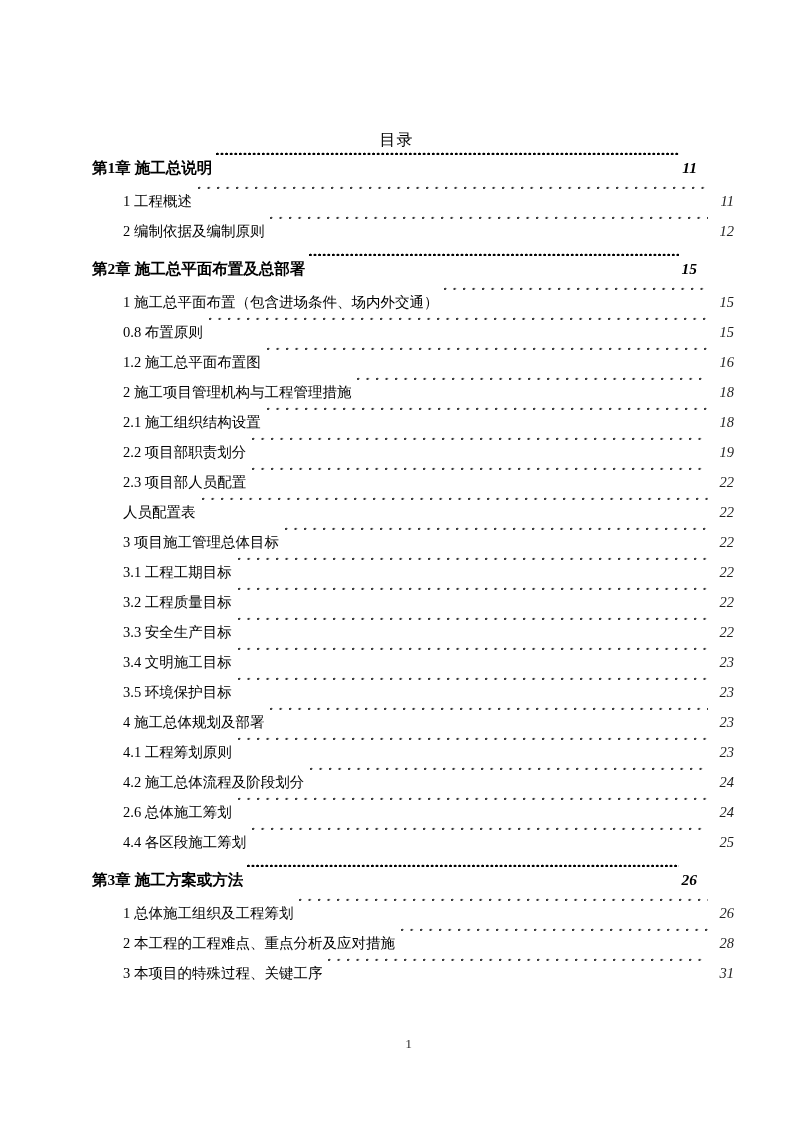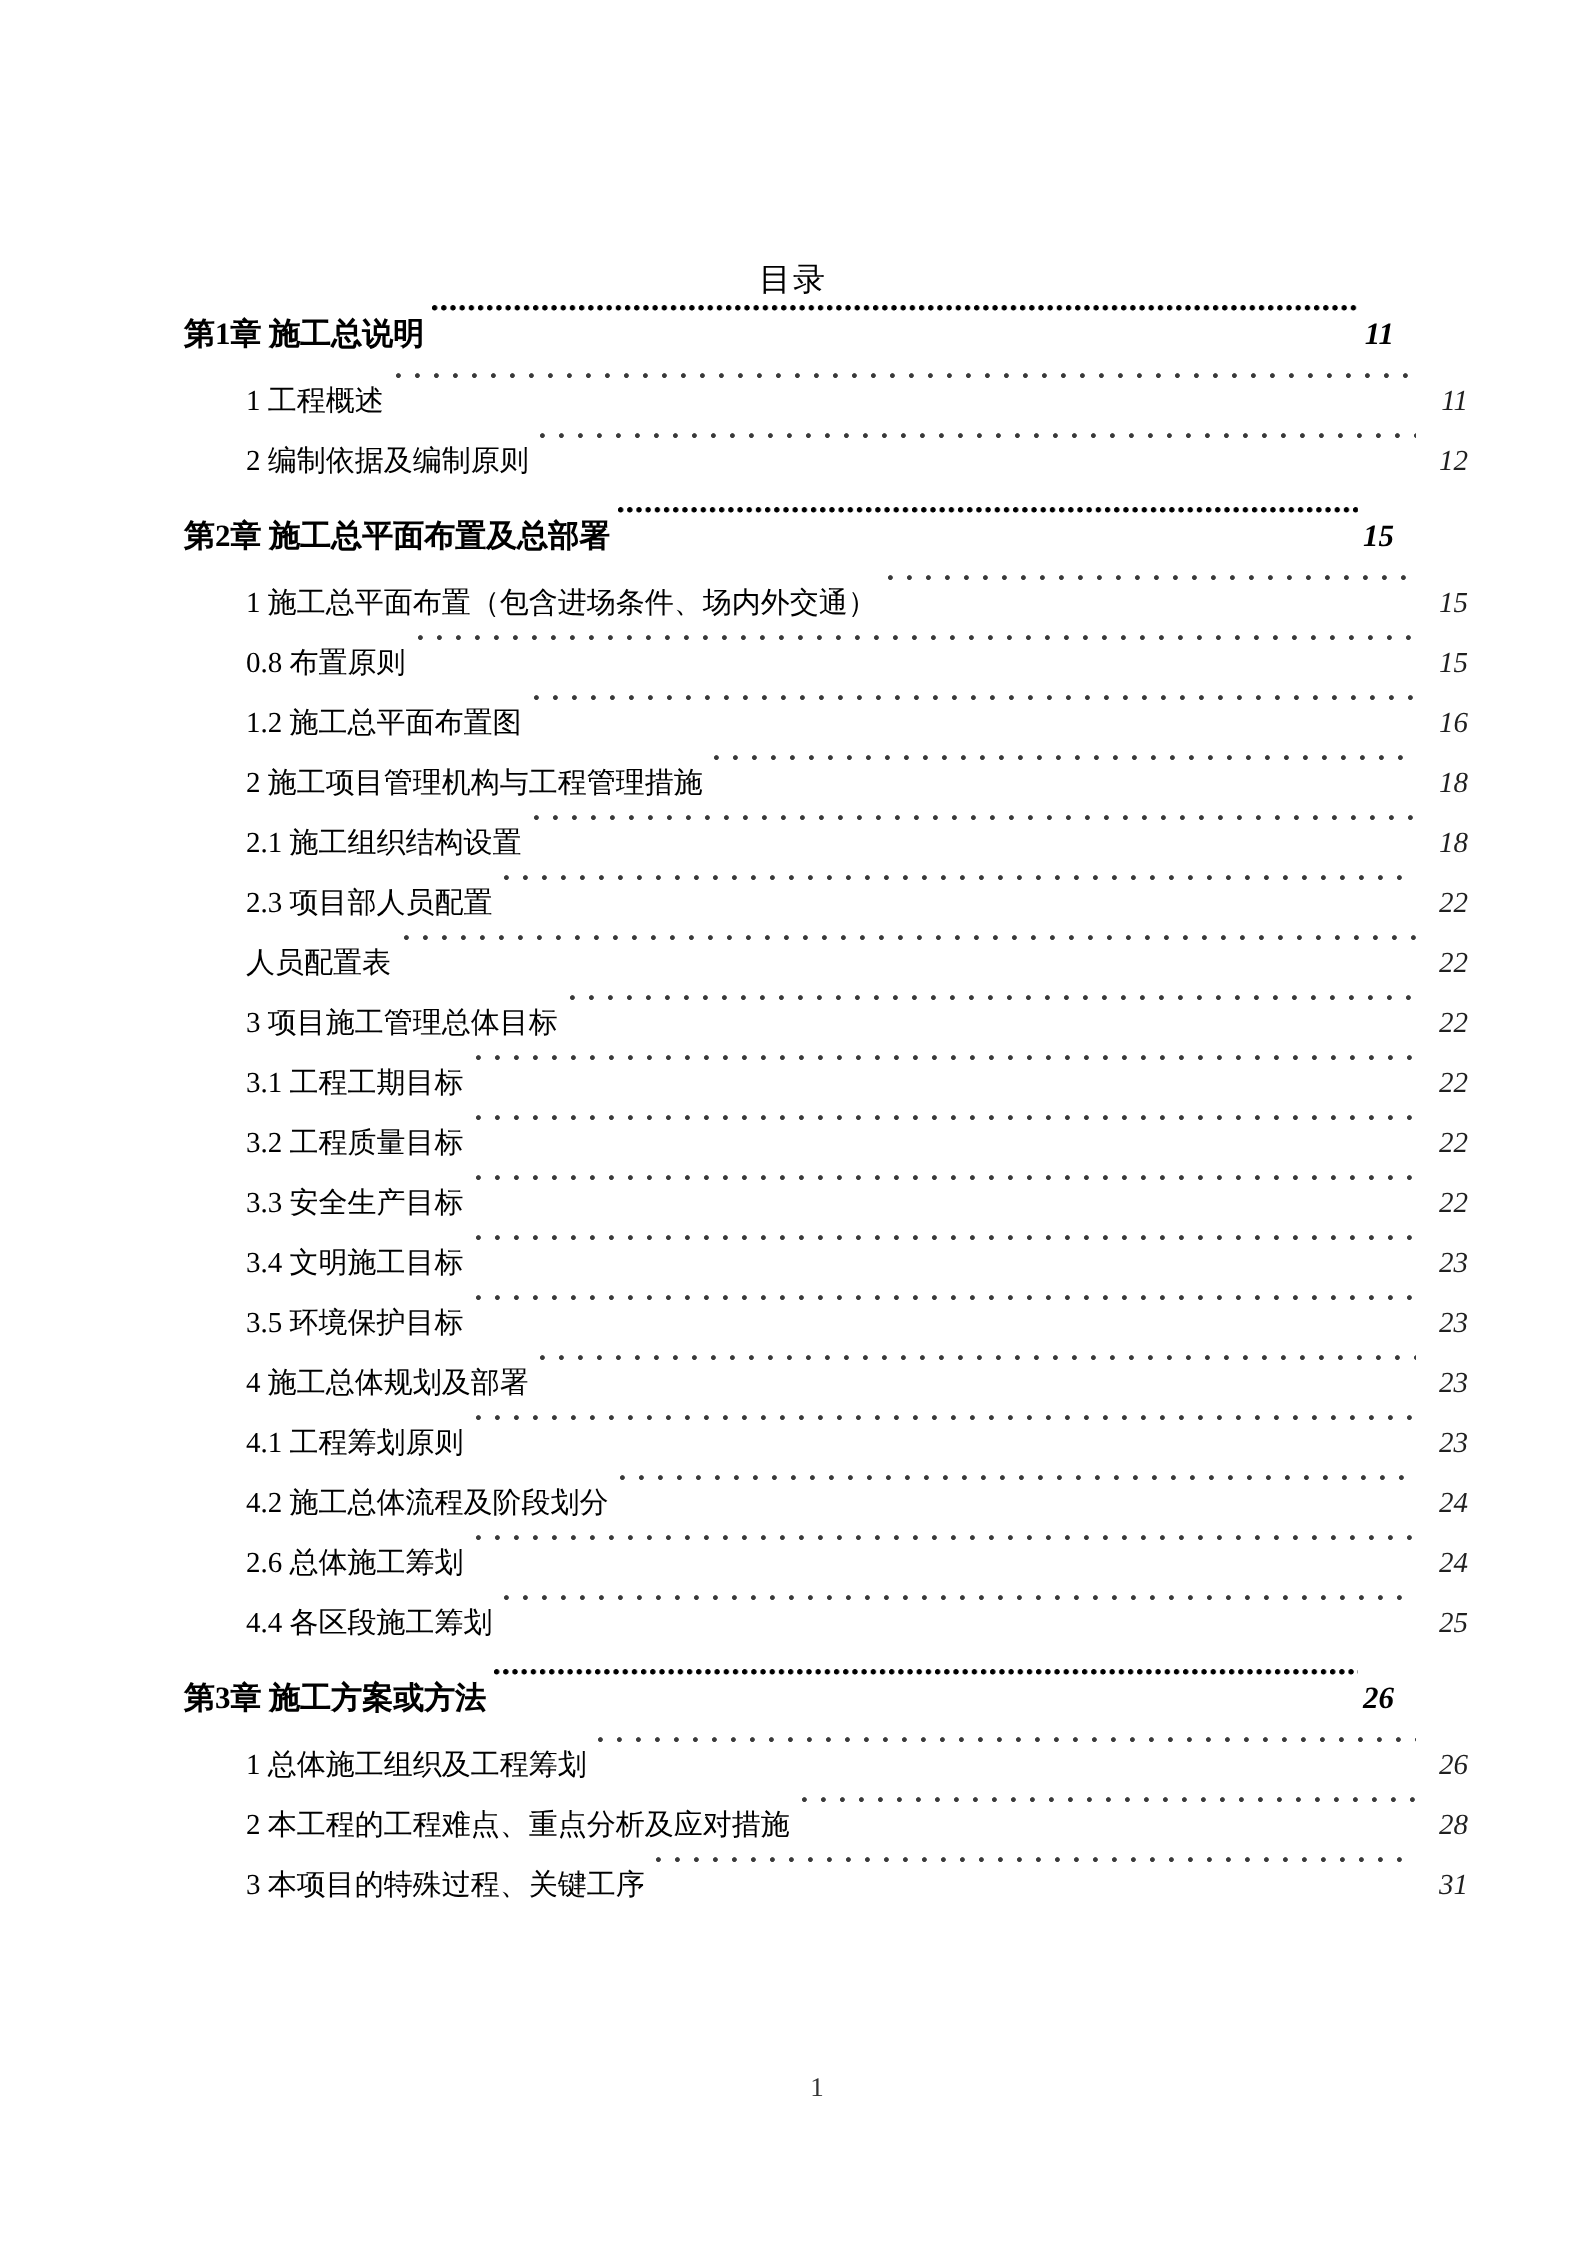--- a/index.html
+++ b/index.html
@@ -121,20 +121,25 @@
         <span class="toc-text">2 施工项目管理机构与工程管理措施</span>
         <span class="leader"></span>
         <span class="toc-page">18</span>
       </div>
       <div class="toc-row sub">
         <span class="toc-text">2.1 施工组织结构设置</span>
         <span class="leader"></span>
         <span class="toc-page">18</span>
       </div>
       <div class="toc-row sub">
+        <span class="toc-text">2.2 项目部职责划分</span>
+        <span class="leader"></span>
+        <span class="toc-page">19</span>
+      </div>
+      <div class="toc-row sub">
         <span class="toc-text">2.3 项目部人员配置</span>
         <span class="leader"></span>
         <span class="toc-page">22</span>
       </div>
       <div class="toc-row sub">
         <span class="toc-text">人员配置表</span>
         <span class="leader"></span>
         <span class="toc-page">22</span>
       </div>
       <div class="toc-row sub">

